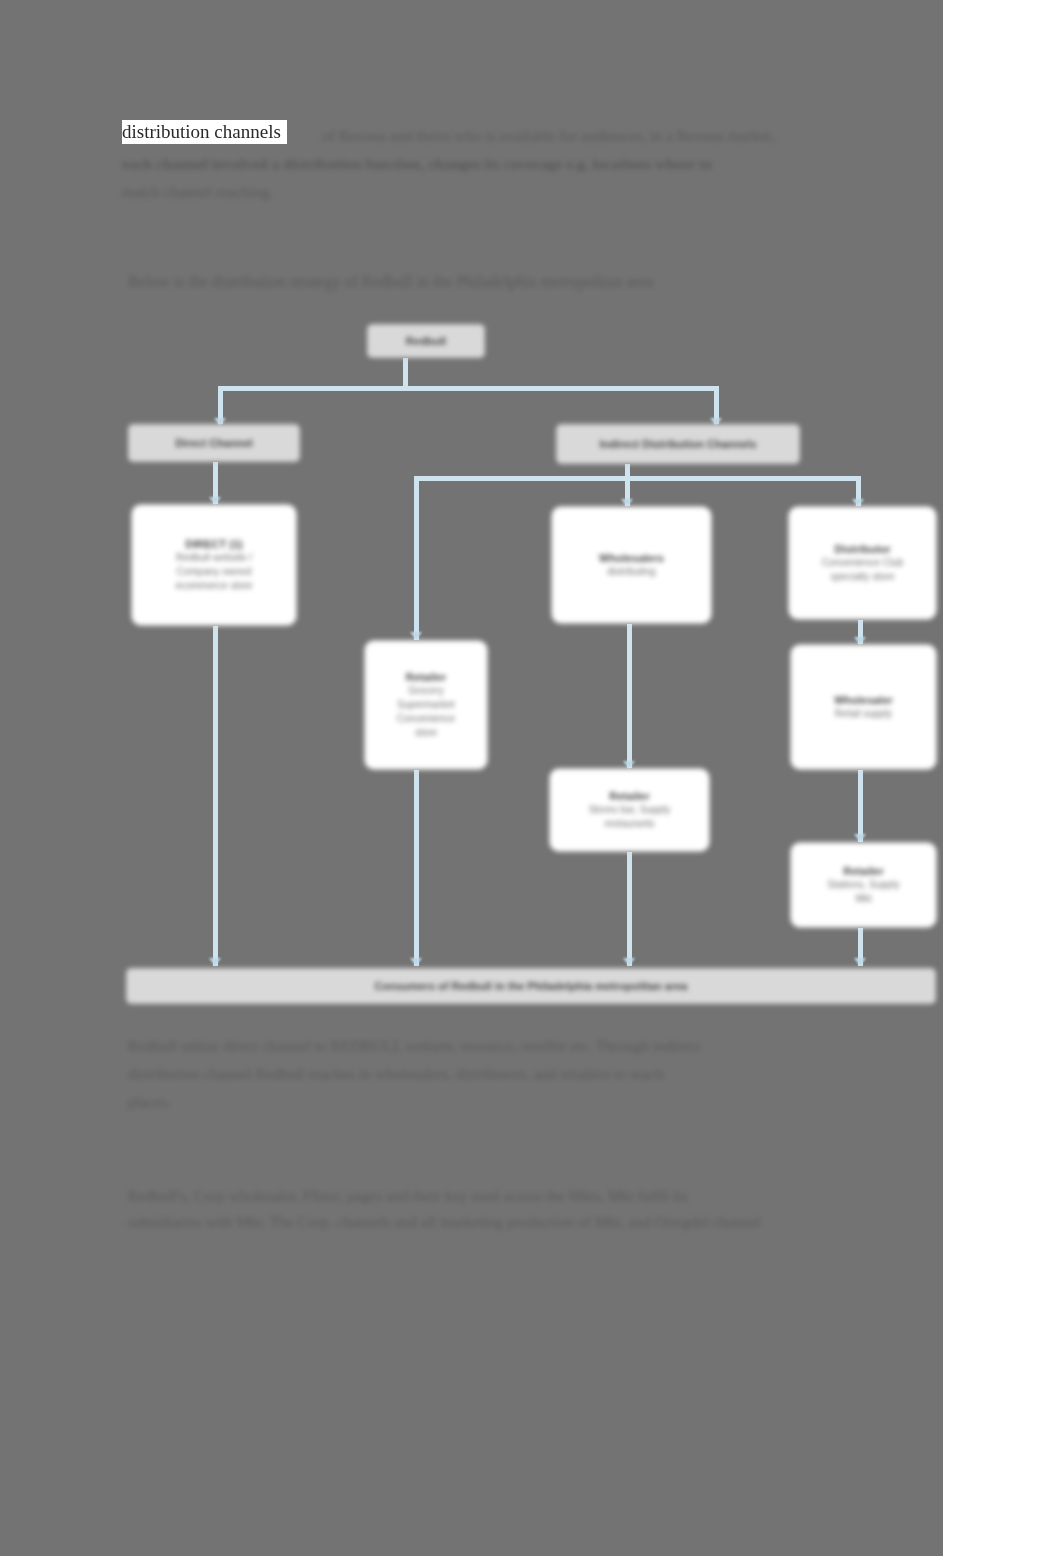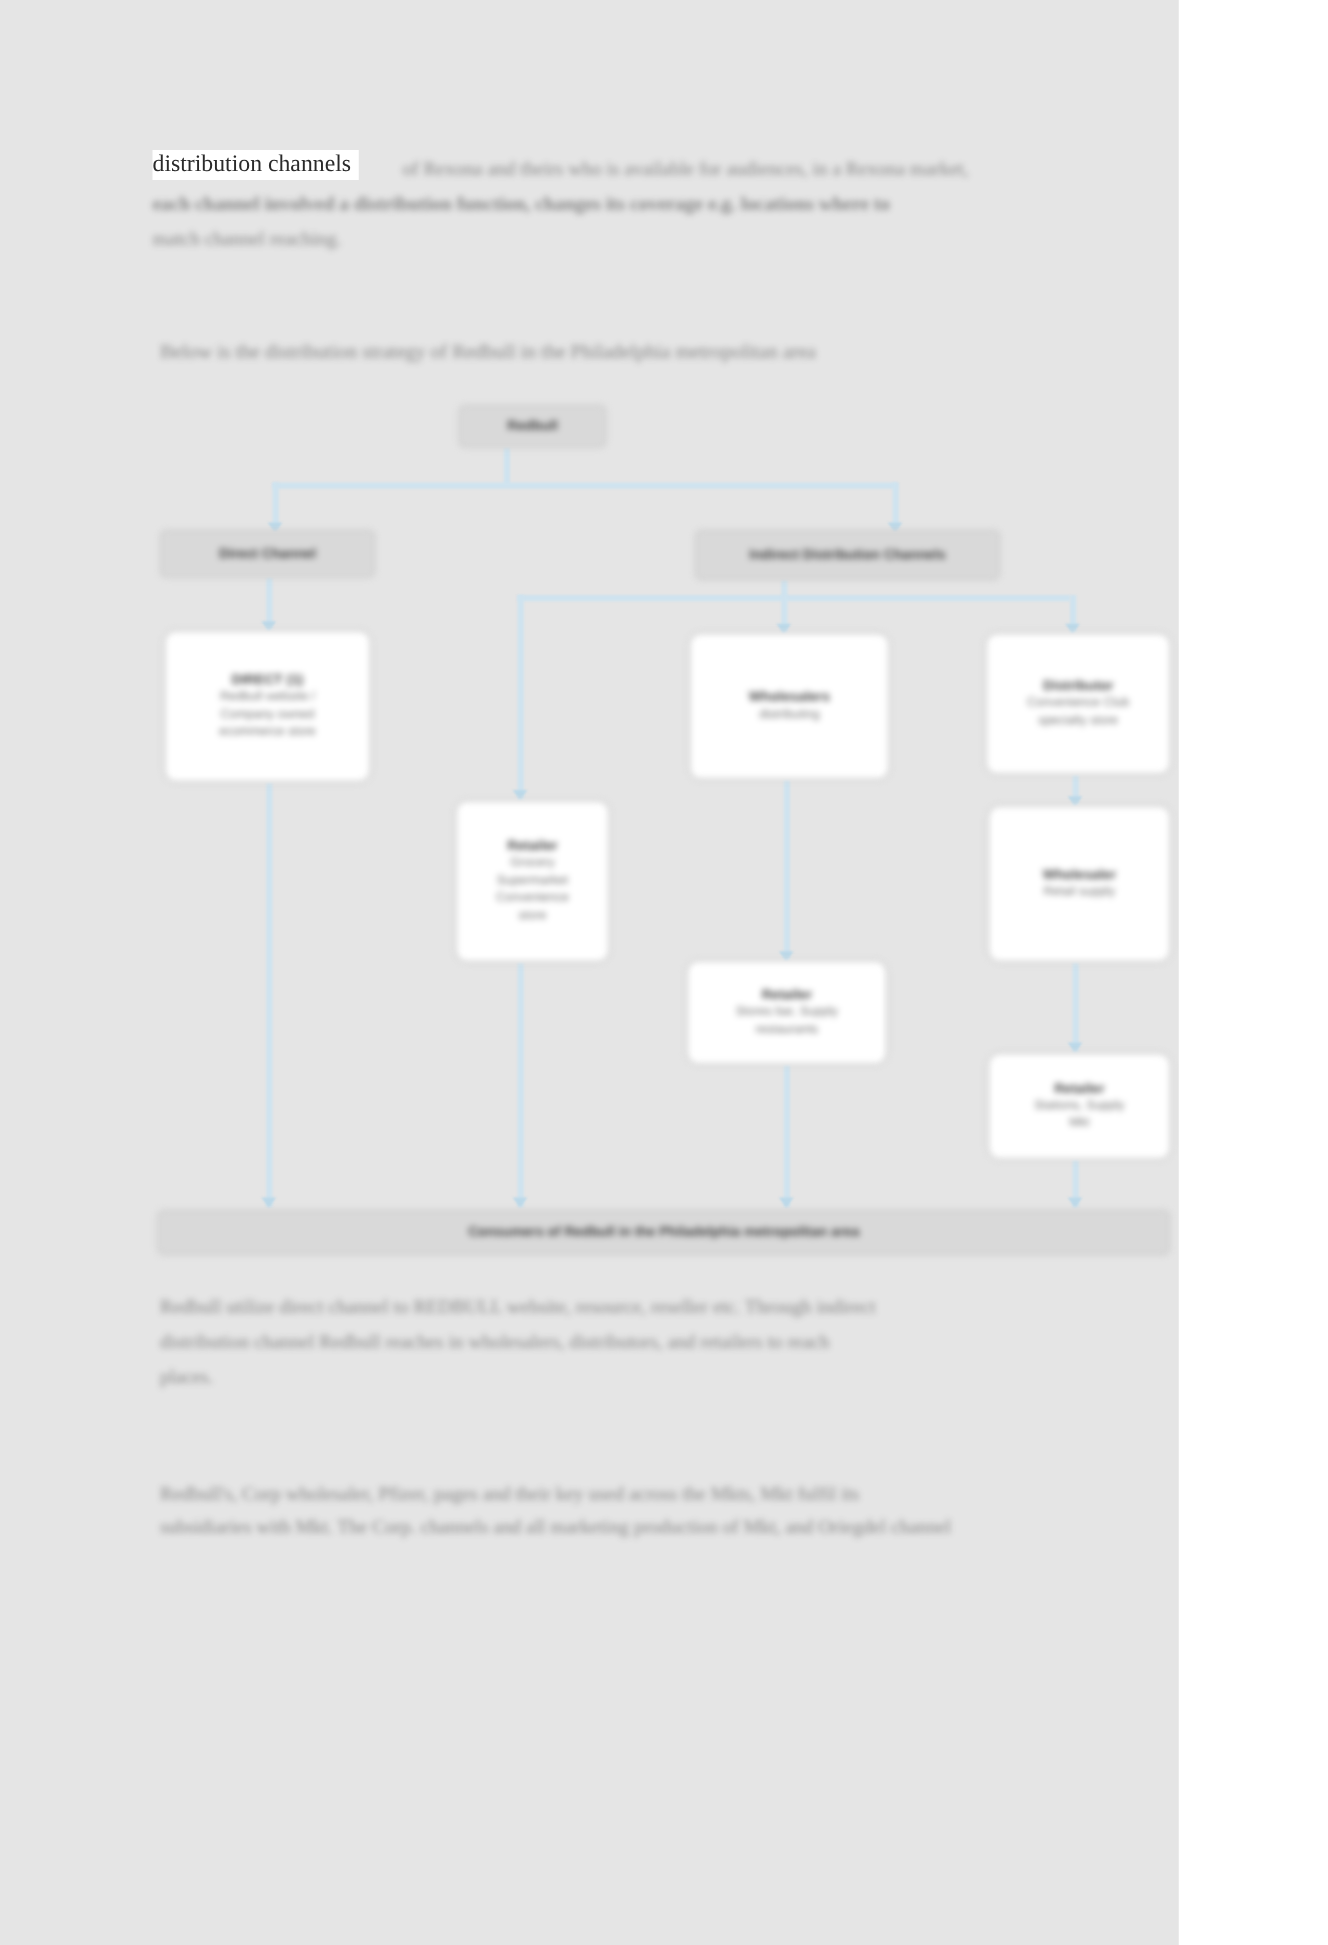--- a/index.html
+++ b/index.html
@@ -7,21 +7,21 @@
     padding: 0;
     background: #ffffff;
   }
   body {
     font-family: "Liberation Serif", serif;
   }
   .page {
     position: relative;
     width: 943px;
     height: 1556px;
-    background: #e5e5e5;
+    background: #737373;
     overflow: hidden;
   }
 
   
   .doc-text {
     position: absolute;
     color: #4a4a4a;
     font-family: "Liberation Serif", serif;
     font-size: 15.5px;
     line-height: 28px;

